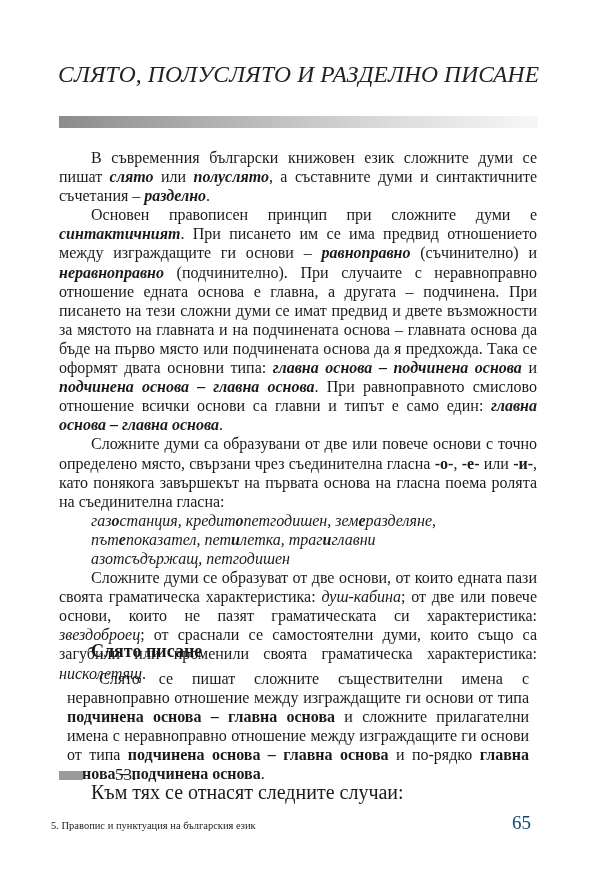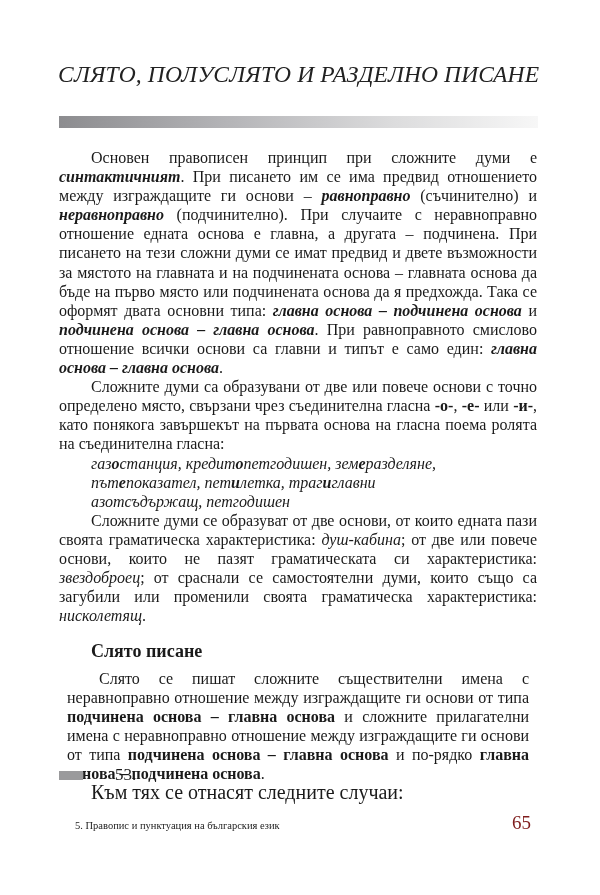--- a/index.html
+++ b/index.html
@@ -18,32 +18,33 @@
   .body i { font-style:italic; }
   .body p.ex b { font-weight:bold; font-style:italic; }
   .body .mark { font-weight:bold; }
   .section-title { position:absolute; left:91px; top:641px; font-size:18px; font-weight:bold; margin:0; }
   .body2 { position:absolute; left:59px; top:661px; width:478px; font-size:16px; line-height:19.1px; text-align:justify; }
   .body2 p { margin:8px; text-indent:32px; }
   .ex-num { position:absolute; left:59px; top:765px; display:flex; align-items:center;gap:24px; }
   .ex-box { width:24px; height:9px; background:#9a9a9c; margin-right:8px; }
   .ex-label { font-size:17px; }
   .ex-text { position:absolute; left:91px; top:781px; font-size:20px; }
-  .footer-left { position:absolute; left:75px; top:820px; font-size:10.5px; color:#222; }
-  .footer-right { position:absolute; left:512px; top:812px; font-size:19px; color:#7f1d1d; }
+  .footer-left { position:absolute; left:51px; top:820px; font-size:10.5px; color:#222; }
+  .footer-right { position:absolute; left:512px; top:812px; font-size:19px; color:#0c4a6e; }
 </style>
 </head>
 <body>
 
 <h1 class="title">
   <span>СЛЯТО, ПОЛУСЛЯТО И РАЗДЕЛНО ПИСАНЕ</span>
 </h1>
 <div class="rule"></div>
 
 <div class="body">
+  <p><span>В съвременния български книжовен език сложните думи се пишат </span><b class="bi">слято</b><span> или </span><b class="bi">полуслято</b><span>, а съставните думи и синтактичните съчетания – </span><b class="bi">разделно</b><span>.</span></p>
 
   <p><span>Основен правописен принцип при сложните думи е </span><b class="bi">синтактичният</b><span>. При писането им се има предвид отношението между изграждащите ги основи – </span><b class="bi">равноправно</b><span> (съчинително) и </span><b class="bi">неравноправно</b><span> (подчинително). При случаите с неравноправно отношение едната основа е главна, а другата – подчинена. При писането на тези сложни думи се имат предвид и двете възможности за мястото на главната и на подчинената основа – главната основа да бъде на първо място или подчинената основа да я предхожда. Така се оформят двата основни типа: </span><b class="bi">главна основа – подчинена основа</b><span> и </span><b class="bi">подчинена основа – главна основа</b><span>. При равноправното смислово отношение всички основи са главни и типът е само един: </span><b class="bi">главна основа – главна основа</b><span>.</span></p>
 
   <p><span>Сложните думи са образувани от две или повече основи с точно определено място, свързани чрез съединителна гласна </span><b class="mark">-о-</b><span>, </span><b class="mark">-е-</b><span> или </span><b class="mark">-и-</b><span>, като понякога завършекът на първата основа на гласна поема ролята на съединителна гласна:</span></p>
 
   <p class="ex">
     <span><span>газ</span><b>о</b><span>станция, </span></span><span><span>кредит</span><b>о</b><span>петгодишен, </span></span><span><span>зем</span><b>е</b><span>разделяне, </span></span><span><span>път</span><b>е</b><span>показател, </span></span><span><span>пет</span><b>и</b><span>летка, </span></span><span><span>траг</span><b>и</b><span>главни</span></span>
   </p>
 
   <p class="ex">азотсъдържащ, петгодишен</p>

